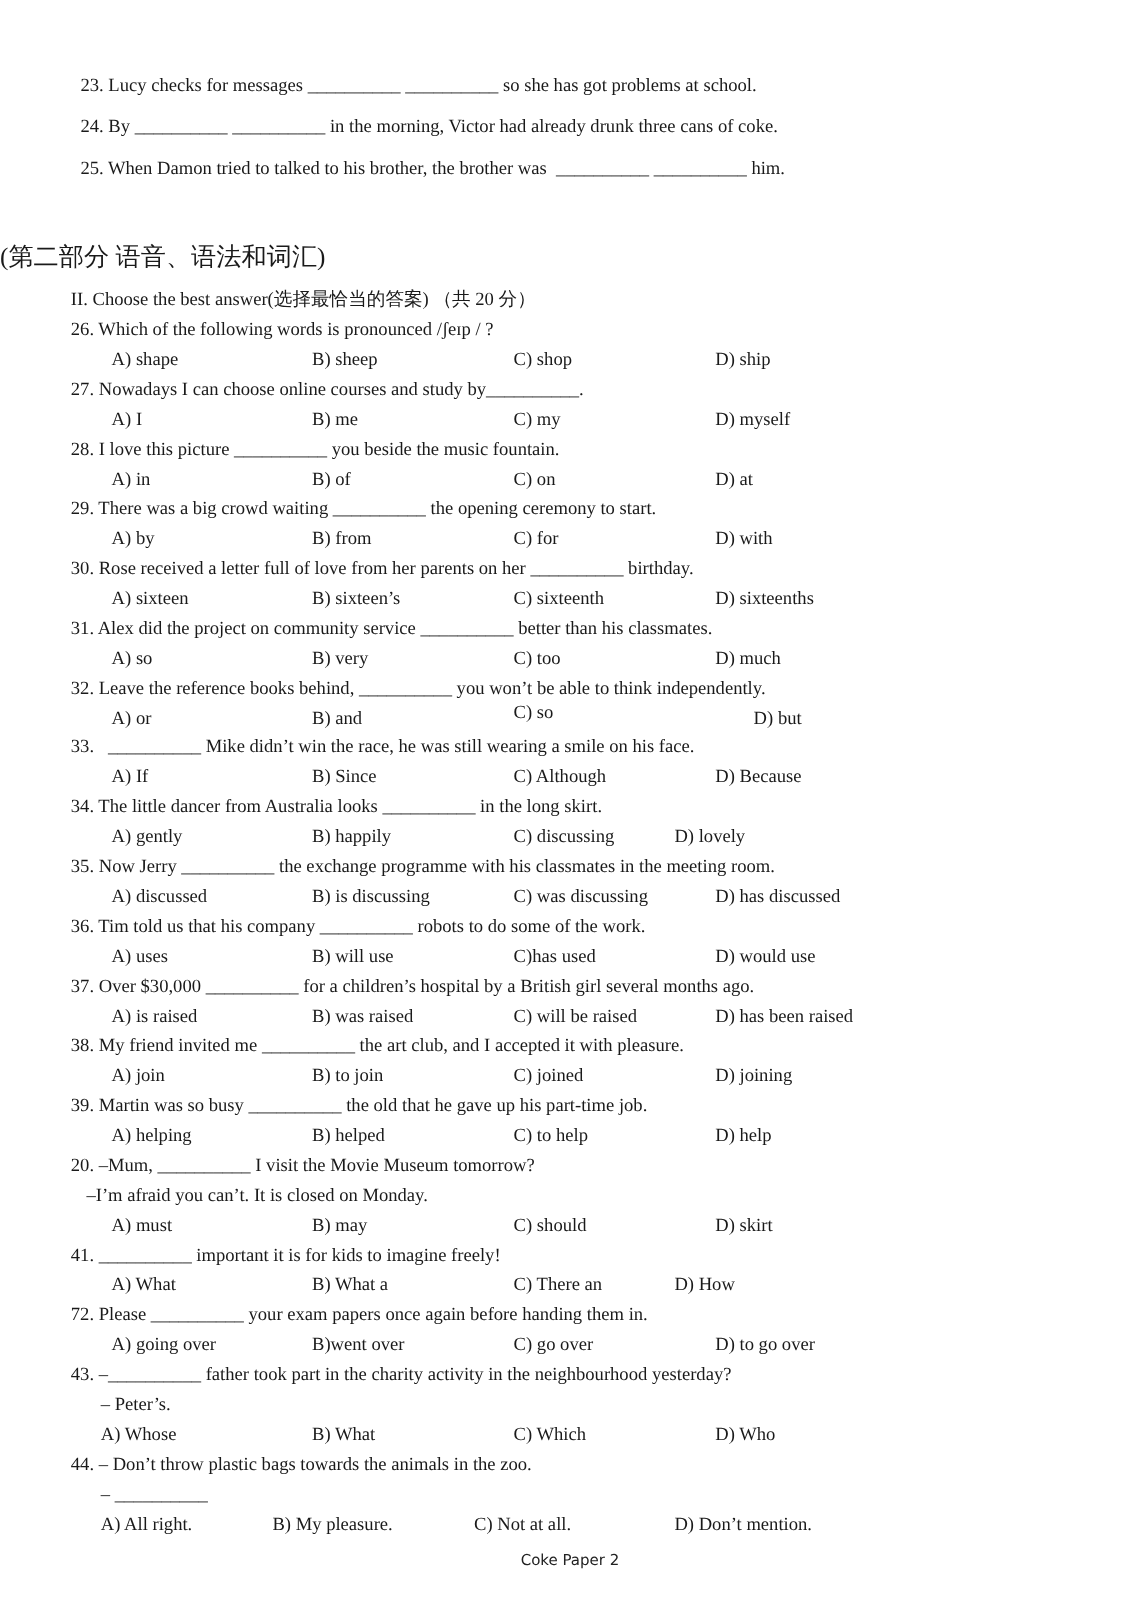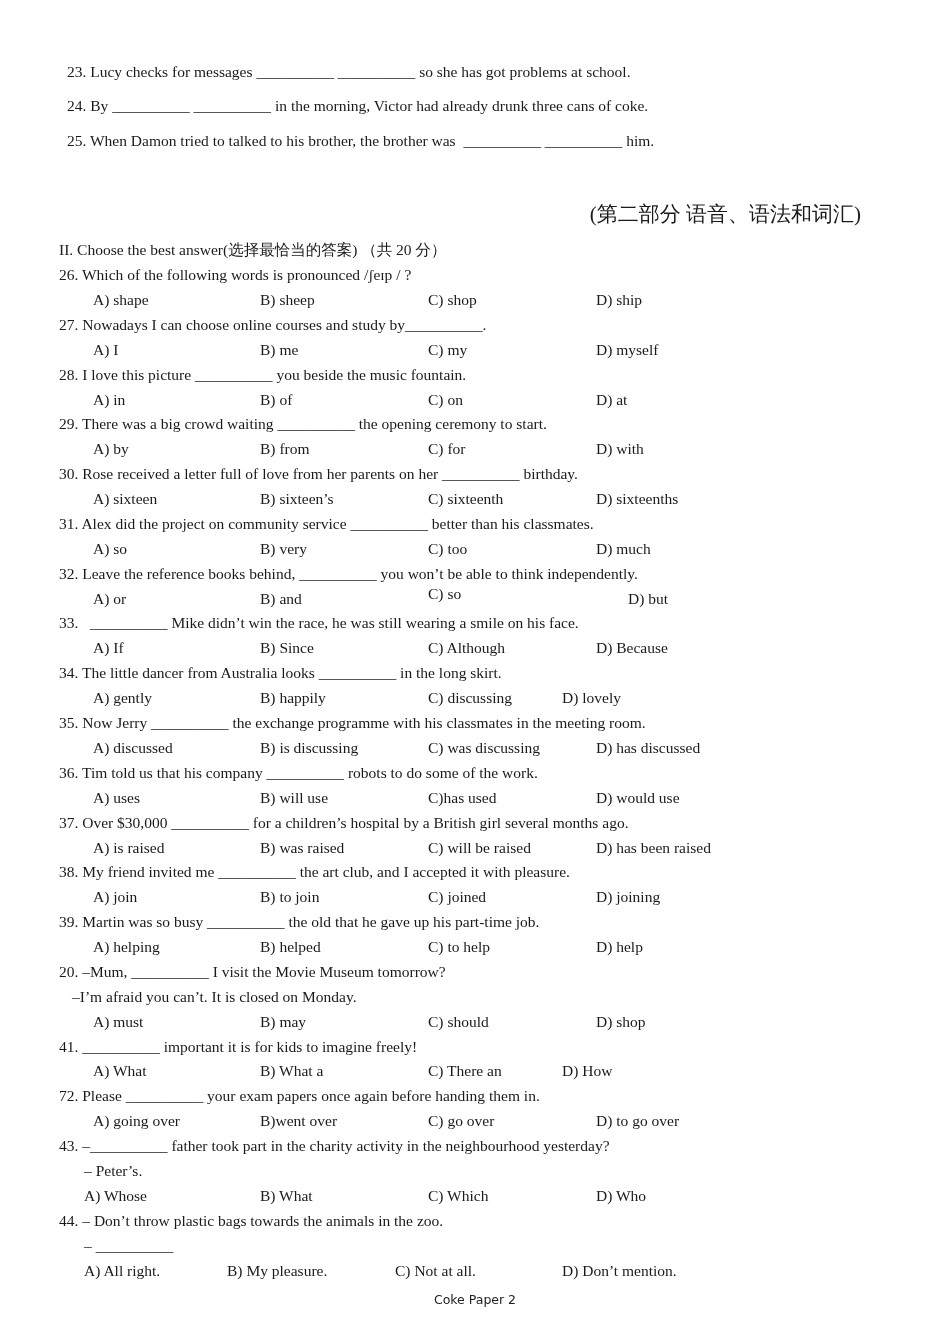--- a/index.html
+++ b/index.html
@@ -1,19 +1,19 @@
 <!DOCTYPE html>
 <html><head>
 <meta charset="utf-8">
 <style>
   html, body { margin:0; padding:0; background:#ffffff; }
   body { width:950px; height:1344px; position:relative; overflow:hidden;
          font-family:"Liberation Serif","DejaVu Serif",serif; color:#1a1a1a; font-size:15.5px; }
   .line { position:absolute; white-space:pre; line-height:20px; }
-  .title { position:absolute; left:0; width:861px; text-align:right; top:200px; font-size:21px; line-height:28px; }
+  .title { position:absolute; left:0; width:861px; text-align:left; top:200px; font-size:21px; line-height:28px; }
   .opt { position:absolute; white-space:pre; line-height:20px; }
   .footer { position:absolute; top:1292px; left:0; width:950px; text-align:center;
             font-family:"DejaVu Sans","Liberation Sans",sans-serif; font-size:12.5px; color:#222; }
 </style>
 </head>
 <body>
 
 <div>
   <div class="line" style="left:67px;top:62px">23. Lucy checks for messages __________ __________ so she has got problems at school.</div>
   <div class="line" style="left:67px;top:96px">24. By __________ __________ in the morning, Victor had already drunk three cans of coke.</div>
@@ -104,21 +104,21 @@
   <div class="opt" style="left:93px;top:937px">A) helping</div>
   <div class="opt" style="left:260px;top:937px">B) helped</div>
   <div class="opt" style="left:428px;top:937px">C) to help</div>
   <div class="opt" style="left:596px;top:937px">D) help</div>
 
   <div class="line" style="left:59px;top:962px">20. –Mum, __________ I visit the Movie Museum tomorrow?</div>
   <div class="line" style="left:72px;top:987px">–I’m afraid you can’t. It is closed on Monday.</div>
   <div class="opt" style="left:93px;top:1012px">A) must</div>
   <div class="opt" style="left:260px;top:1012px">B) may</div>
   <div class="opt" style="left:428px;top:1012px">C) should</div>
-  <div class="opt" style="left:596px;top:1012px">D) shop</div>
+  <div class="opt" style="left:596px;top:1012px">D) skirt</div>
 
   <div class="line" style="left:59px;top:1037px">41. __________ important it is for kids to imagine freely!</div>
   <div class="opt" style="left:93px;top:1061px">A) What</div>
   <div class="opt" style="left:260px;top:1061px">B) What a</div>
   <div class="opt" style="left:428px;top:1061px">C) There an</div>
   <div class="opt" style="left:562px;top:1061px">D) How</div>
 
   <div class="line" style="left:59px;top:1086px">72. Please __________ your exam papers once again before handing them in.</div>
   <div class="opt" style="left:93px;top:1111px">A) going over</div>
   <div class="opt" style="left:260px;top:1111px">B)went over</div>

